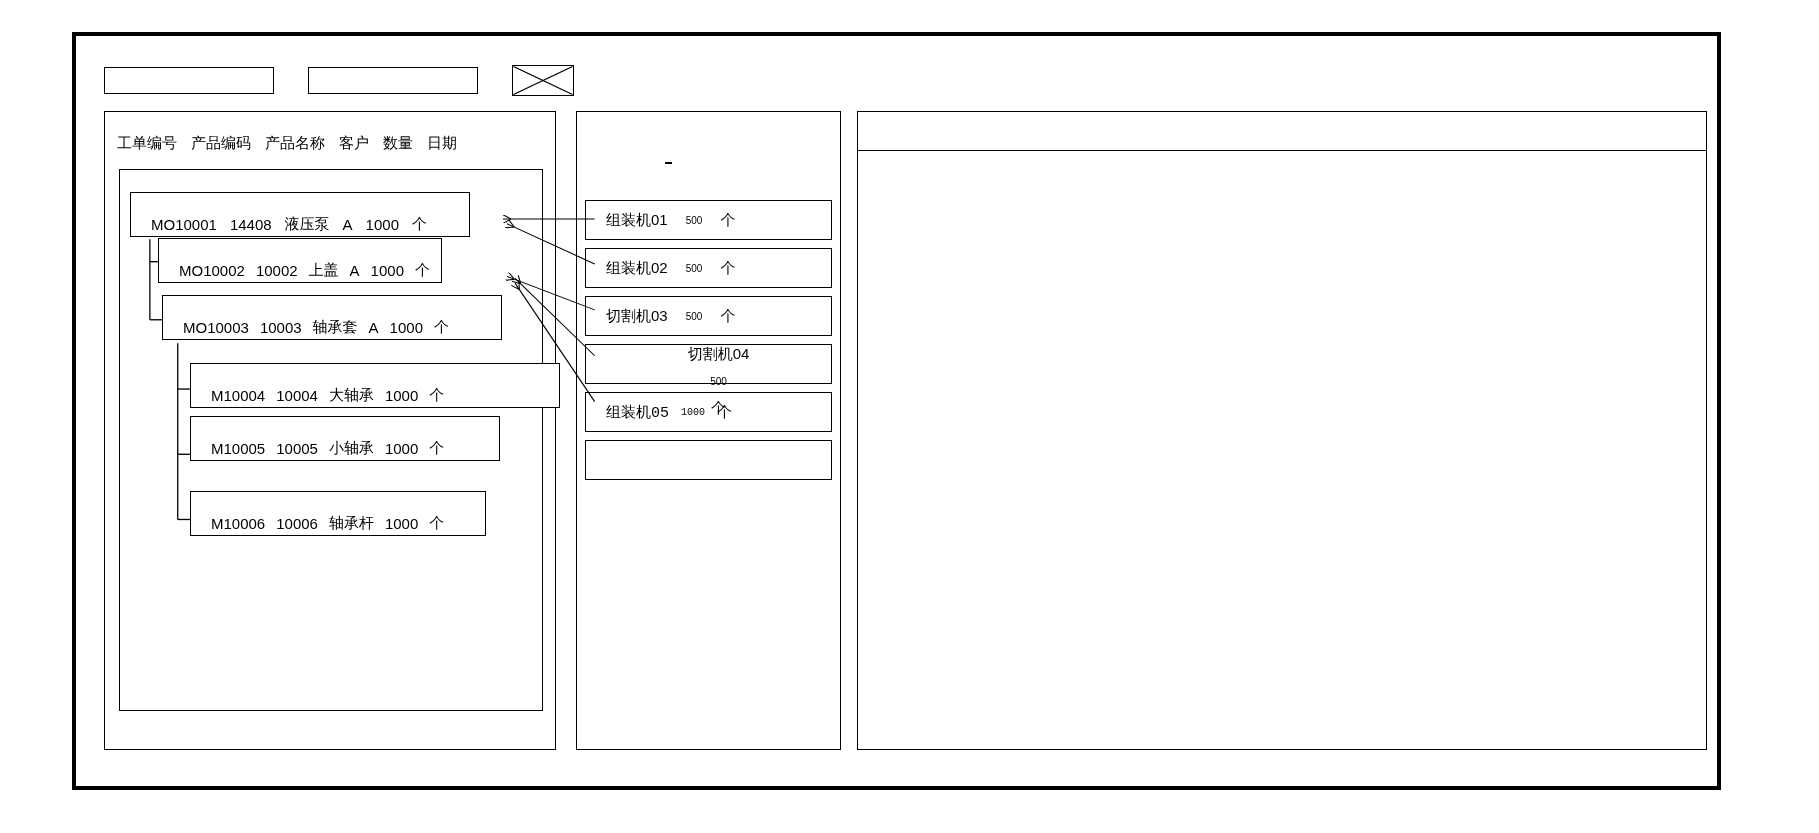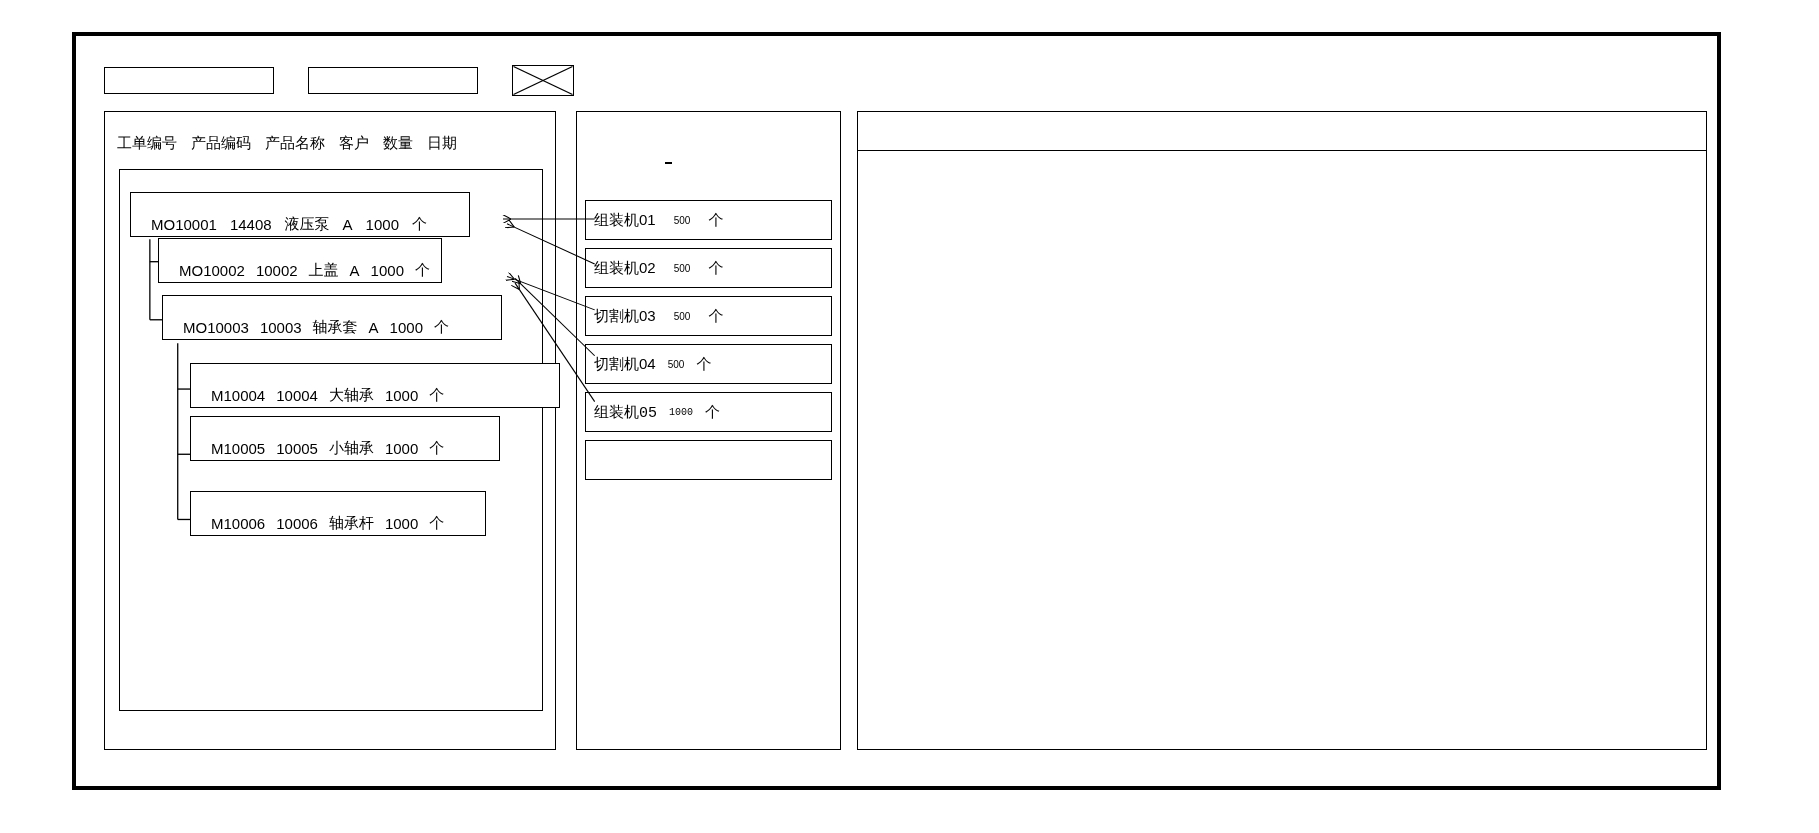--- a/index.html
+++ b/index.html
@@ -163,21 +163,21 @@
     right: 8px;
   }
   .machine-row {
     border: 1.4px solid #000000;
     box-sizing: border-box;
     background: #ffffff;
     height: 40px;
     display: flex;
     align-items: center;
     gap: 18px;
-    padding-left: 8px;
+    padding-left: 20px;
     margin-bottom: 8px;
     font-size: 15px;
     white-space: nowrap;
     cursor: pointer;
   }
   .machine-row.is-empty { gap: 0; }
   .m-name { font-size: 15px; }
   .m-qty  { font-size: 10px; }
   .m-unit { font-size: 15px; }
 
@@ -343,21 +343,21 @@
         <div class="machine-row">
           <span class="m-name">组装机02</span>
           <span class="m-qty">500</span>
           <span class="m-unit">个</span>
         </div>
         <div class="machine-row">
           <span class="m-name">切割机03</span>
           <span class="m-qty">500</span>
           <span class="m-unit">个</span>
         </div>
-        <div class="machine-row" style="gap:12px;">
+        <div class="machine-row" style="gap:12px;flex-direction:column;">
           <span class="m-name">切割机04</span>
           <span class="m-qty">500</span>
           <span class="m-unit">个</span>
         </div>
         <div class="machine-row" style="gap:12px;font-family:Liberation Mono, monospace;">
           <span class="m-name">组装机05</span>
           <span class="m-qty">1000</span>
           <span class="m-unit">个</span>
         </div>
         <div class="machine-row is-empty">

